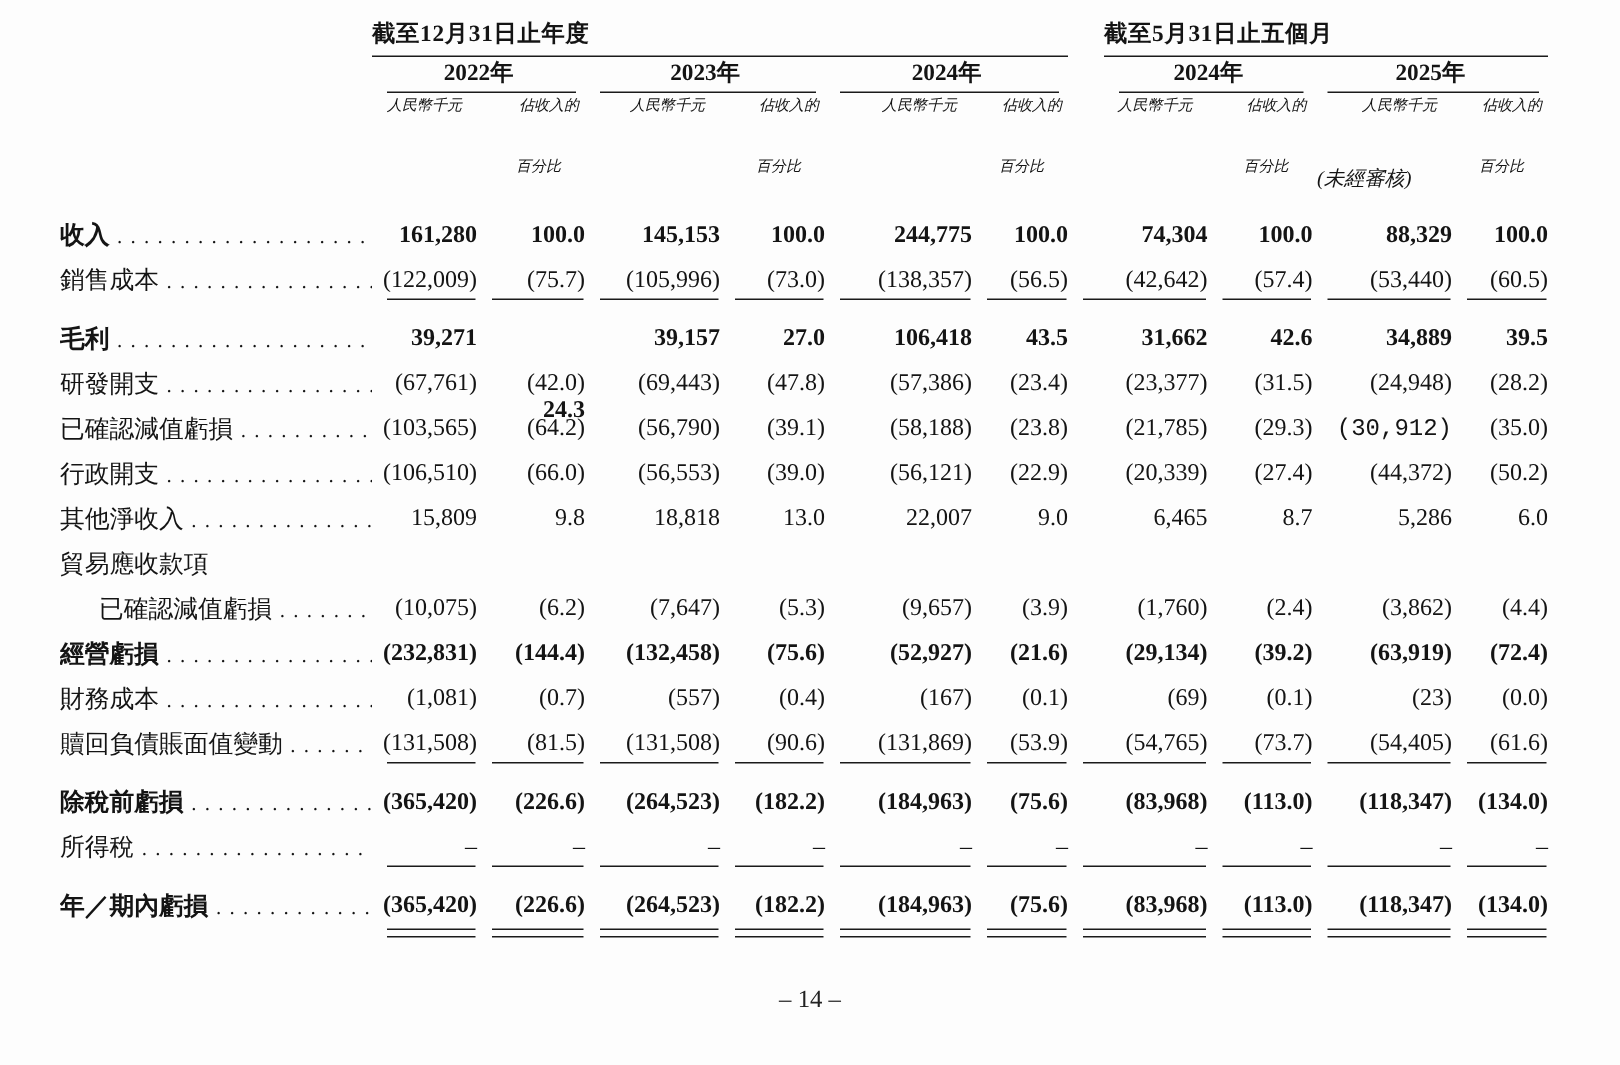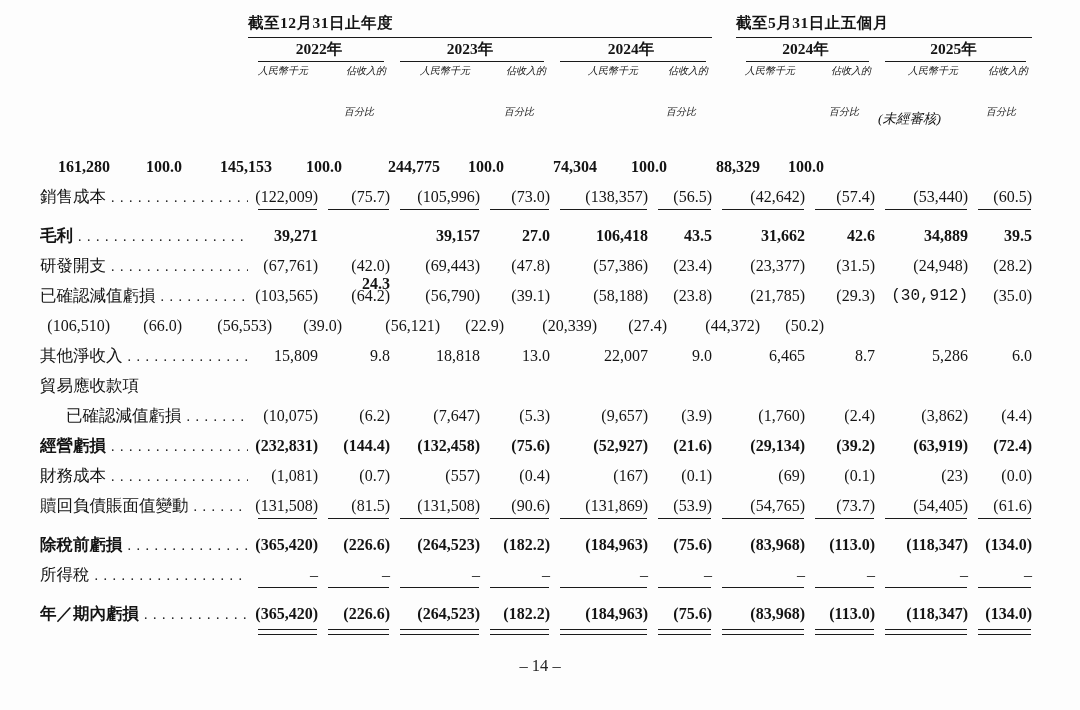--- a/index.html
+++ b/index.html
@@ -20,21 +20,21 @@
   .ytitle{text-align:center;font-weight:bold;font-size:15.5px;height:21px;line-height:21px;}
   .yrule{border-top:1.6px solid #1a1a1a;margin:2px 6px 0 10px;}
   
   .subrow{height:46px;}
   .scell{display:flex;flex-direction:column;font-style:italic;font-size:10px;box-sizing:border-box;flex:none;gap:24px;}
   .sline{text-align:right;height:17px;line-height:17px;white-space:nowrap;}
   .sh-amt{padding-right:10px;}
   .sh-p1{padding-right:4px;}
   .sh-p2{padding-right:16px;}
   
-  .unaudrow{height:26px;margin-bottom:18px;gap:20px;}
+  .unaudrow{height:26px;margin-bottom:8px;gap:20px;}
   .ucell{flex:none;box-sizing:border-box;}
   .uline{text-align:center;font-style:italic;font-size:13.5px;line-height:22px;padding-left:22px;white-space:nowrap;}
   
   .brow{display:flex;height:30px;line-height:30px;font-size:16px;}
   .lcell{width:208px;flex:none;display:flex;align-items:baseline;box-sizing:border-box;overflow:hidden;}
   .lt{font-size:16.5px;white-space:nowrap;}
   .ind{padding-left:26px;}
   .dots{flex:1;overflow:hidden;white-space:nowrap;font-size:14px;margin-left:5px;letter-spacing:1px;}
   .dots::after{content:". . . . . . . . . . . . . . . . . . . . . . . . . . . . . . . . . . . .";}
   .vcell{flex:none;text-align:right;position:relative;white-space:nowrap;box-sizing:border-box;}
@@ -137,20 +137,24 @@
         <div class="ucell" style="width: 98px;"></div>
         <div class="ucell" style="width: 64px;"></div>
         <div class="ucell" style="width: 93px;">
           <div class="uline">(未經審核)</div>
         </div>
         <div class="ucell" style="width: 70px;"></div>
         <div class="ucell" style="width: 93px;"></div>
         <div class="ucell" style="width: 64px;"></div>
       </div>
       <div class="brow bold">
+        <div class="lcell">
+          <div class="lt">收入</div>
+          <div class="dots"></div>
+        </div>
         <div class="vcell" style="width: 70px;">161,280</div>
         <div class="vcell" style="width: 72px;">100.0</div>
         <div class="vcell" style="width: 90px;">145,153</div>
         <div class="vcell" style="width: 70px;">100.0</div>
         <div class="vcell" style="width: 98px;">244,775</div>
         <div class="vcell" style="width: 64px;">100.0</div>
         <div class="vcell" style="width: 93px;">74,304</div>
         <div class="vcell" style="width: 70px;">100.0</div>
         <div class="vcell" style="width: 93px;">88,329</div>
         <div class="vcell" style="width: 64px;">100.0</div>
@@ -213,20 +217,24 @@
         <div class="vcell" style="width: 90px;">(56,790)</div>
         <div class="vcell" style="width: 70px;">(39.1)</div>
         <div class="vcell" style="width: 98px;">(58,188)</div>
         <div class="vcell" style="width: 64px;">(23.8)</div>
         <div class="vcell" style="width: 93px;">(21,785)</div>
         <div class="vcell" style="width: 70px;">(29.3)</div>
         <div class="vcell" style="width: 93px; font-family: Liberation Mono, monospace;">(30,912)</div>
         <div class="vcell" style="width: 64px;">(35.0)</div>
       </div>
       <div class="brow">
+        <div class="lcell">
+          <div class="lt">行政開支</div>
+          <div class="dots"></div>
+        </div>
         <div class="vcell" style="width: 70px;">(106,510)</div>
         <div class="vcell" style="width: 72px;">(66.0)</div>
         <div class="vcell" style="width: 90px;">(56,553)</div>
         <div class="vcell" style="width: 70px;">(39.0)</div>
         <div class="vcell" style="width: 98px;">(56,121)</div>
         <div class="vcell" style="width: 64px;">(22.9)</div>
         <div class="vcell" style="width: 93px;">(20,339)</div>
         <div class="vcell" style="width: 70px;">(27.4)</div>
         <div class="vcell" style="width: 93px;">(44,372)</div>
         <div class="vcell" style="width: 64px;">(50.2)</div>

